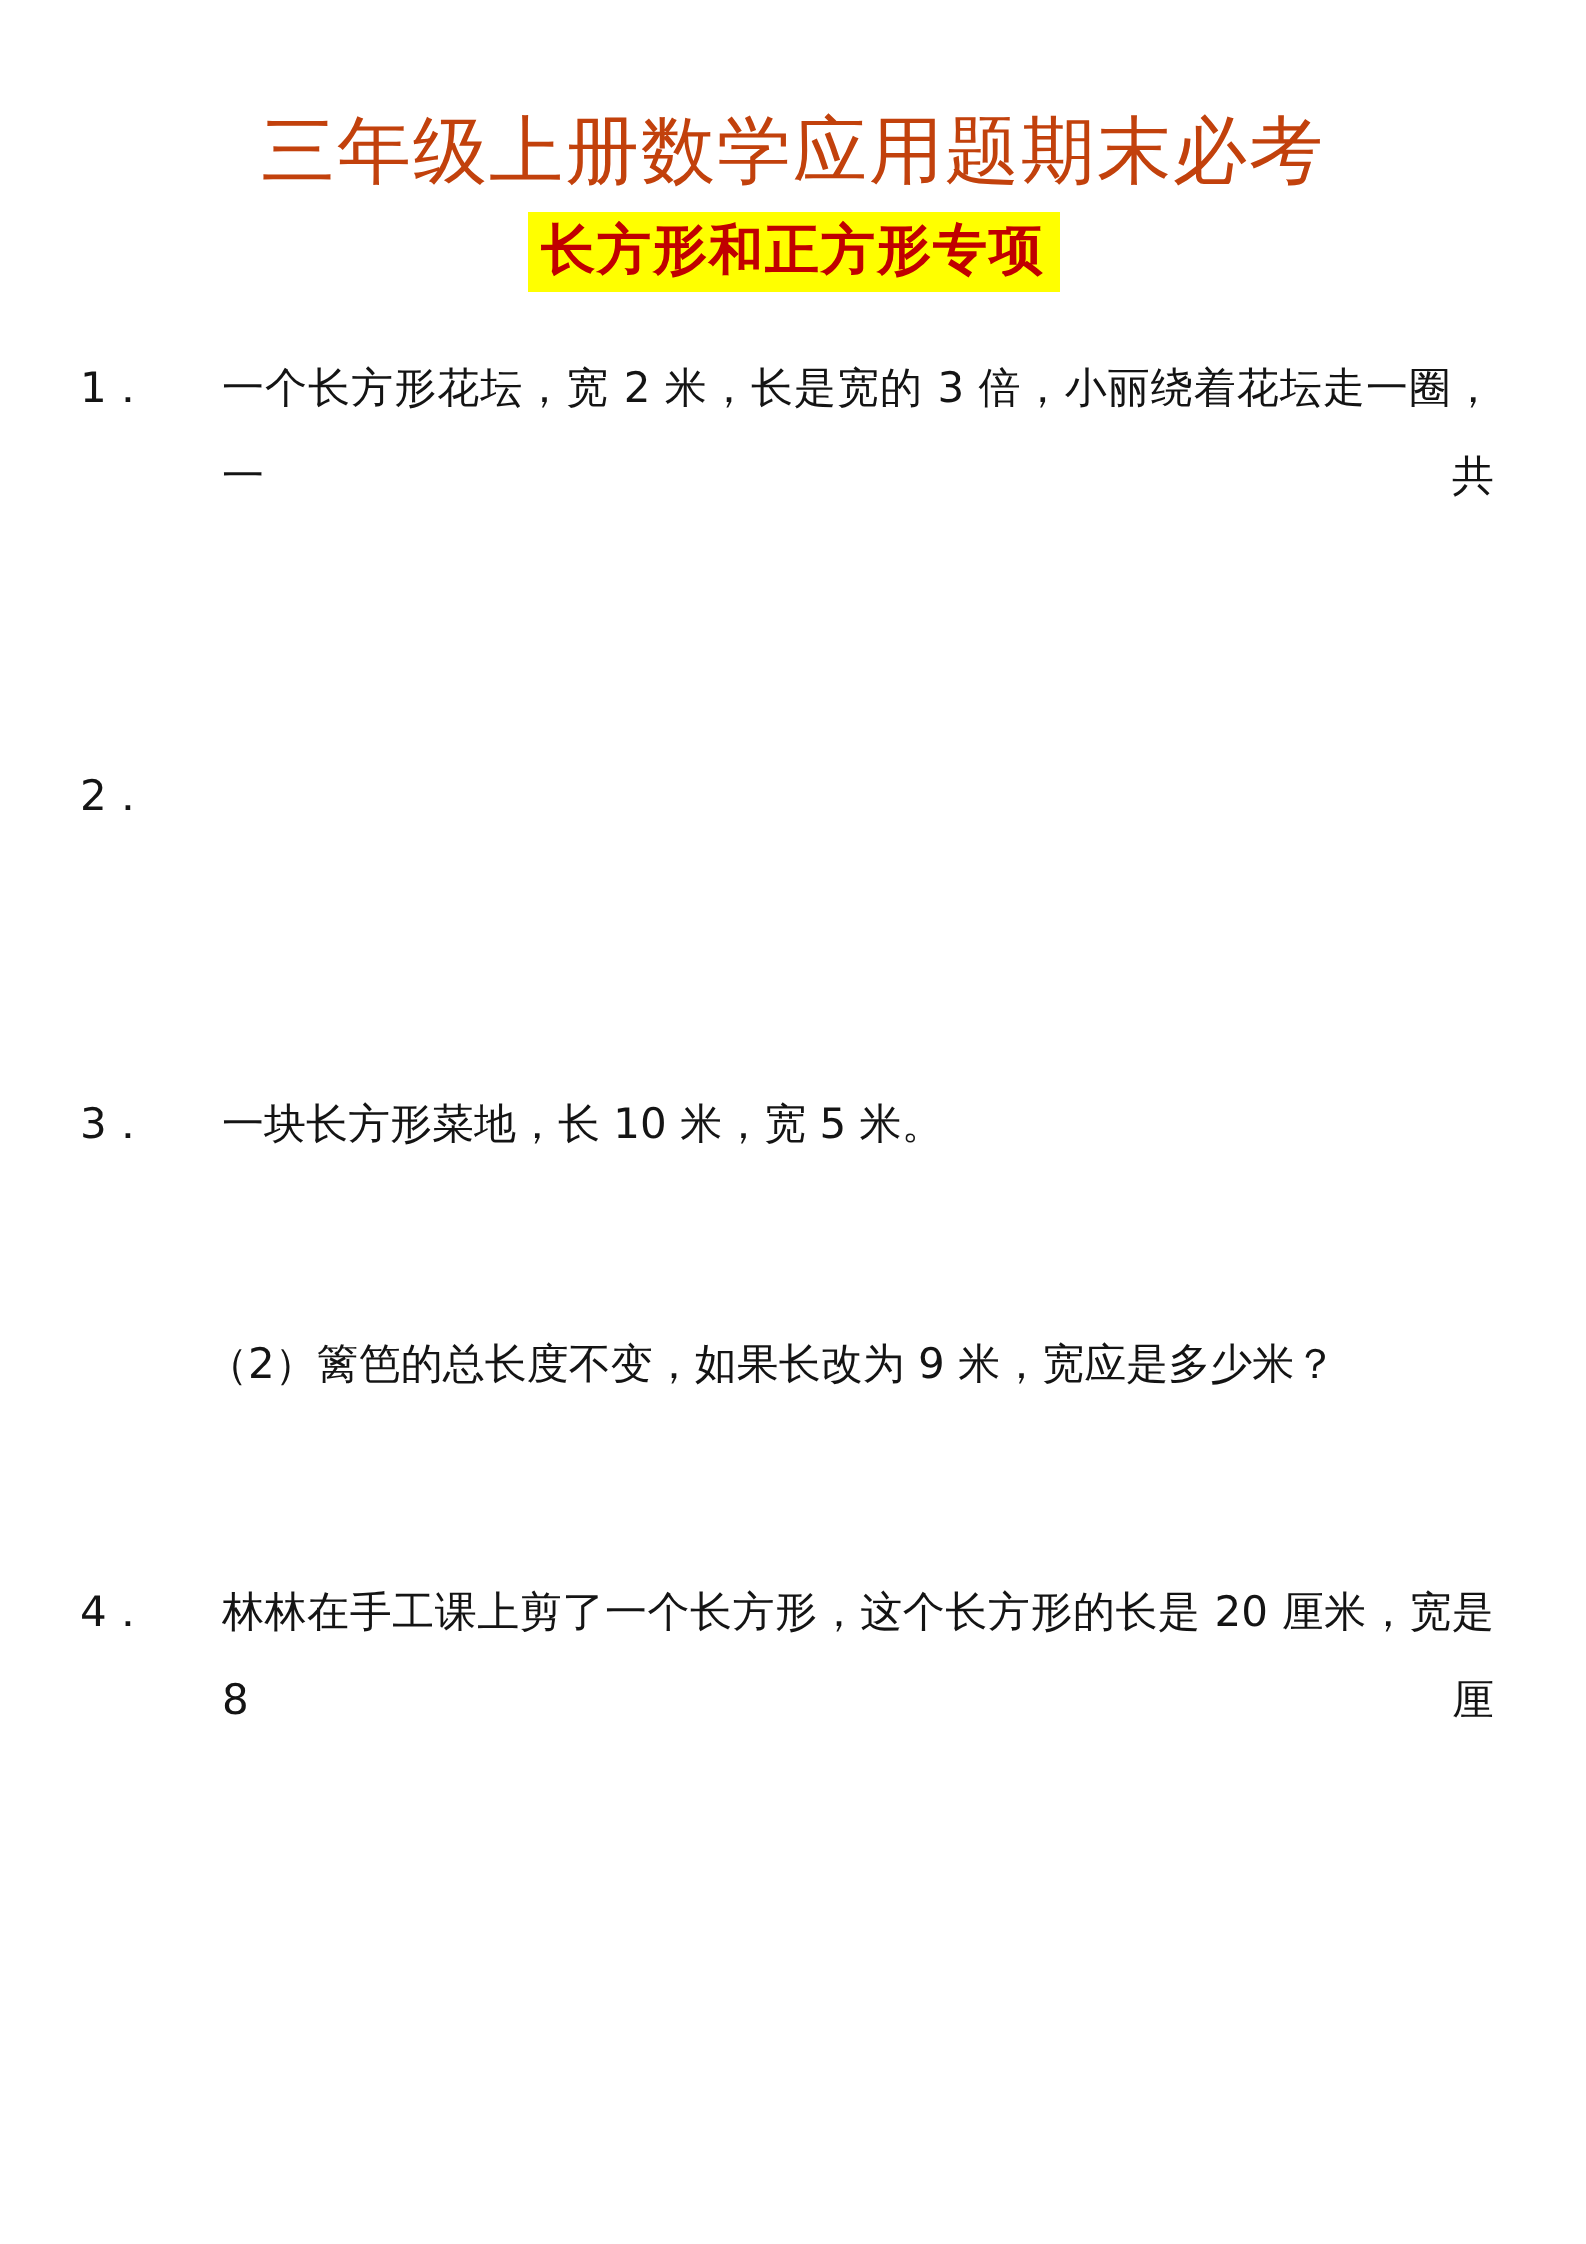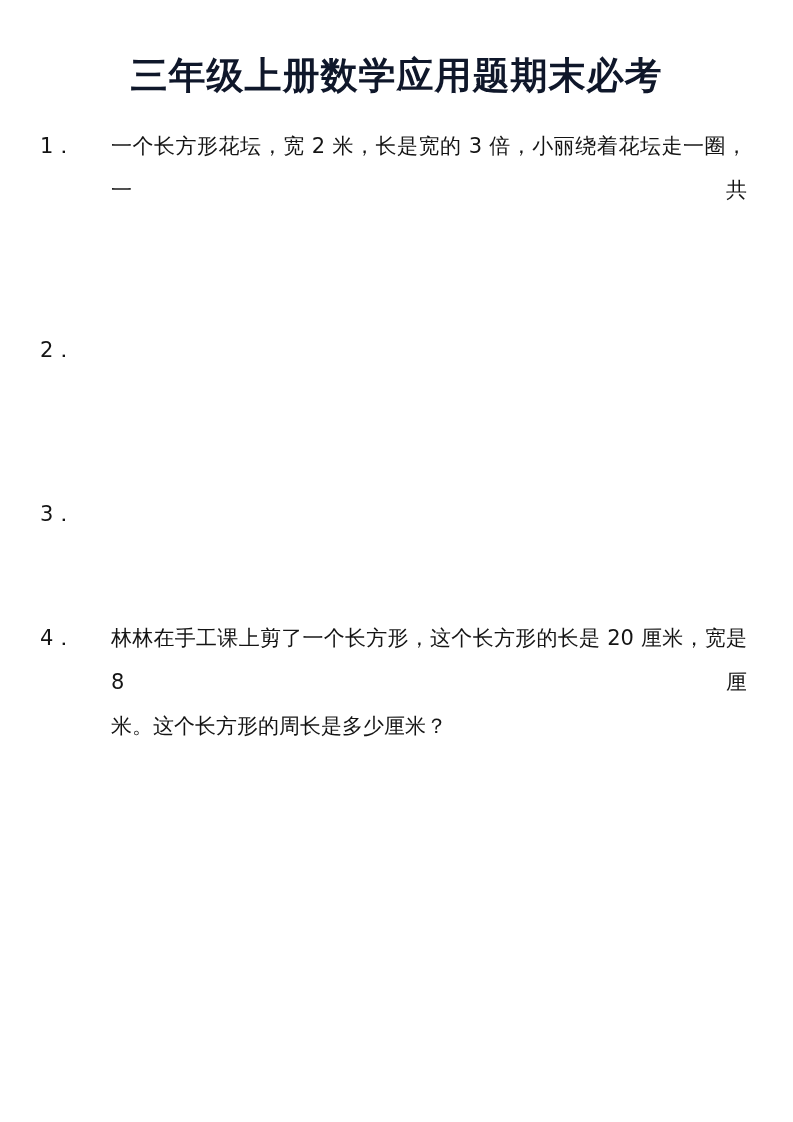--- a/index.html
+++ b/index.html
@@ -15,22 +15,22 @@
     width: 793px;
     height: 1122px;
     background: #ffffff;
     position: relative;
   }
   .title {
     margin-top: 54px;
     text-align: center;
     font-size: 37px;
     line-height: 1.2;
-    font-weight: bold;
-    color: #0f172a;
+    font-weight: normal;
+    color: #c2410c;
     letter-spacing: 1px;
   }
   .subtitle-wrap {
     text-align: center;
     margin-top: 8px;
   }
   .subtitle {
     display: inline-block;
     font-size: 27px;
     line-height: 1.25;
@@ -68,44 +68,48 @@
   .q4 { margin-top: 80px; }
   .gap-sub { margin-top: 76px; }
 </style>
 </head>
 <body>
 
 <div class="page">
 
   <h1 class="title">三年级上册数学应用题期末必考</h1>
 
+  <div class="subtitle-wrap">
+    <span class="subtitle">长方形和正方形专项</span>
+  </div>
 
   <div class="questions">
 
     <div class="question q1">
       <span class="qnum">1．</span>
       <div class="qbody">
         <div class="qline full">一个长方形花坛，宽 2 米，长是宽的 3 倍，小丽绕着花坛走一圈，一共</div>
       </div>
     </div>
 
     <div class="question q2">
       <span class="qnum">2．</span>
       <div class="qbody">
       </div>
     </div>
 
     <div class="question q3">
       <span class="qnum">3．</span>
       <div class="qbody">
+        <div class="qline">一块长方形菜地，长 10 米，宽 5 米。</div>
+        <div class="qline subline gap-sub">（2）篱笆的总长度不变，如果长改为 9 米，宽应是多少米？</div>
       </div>
     </div>
 
     <div class="question q4">
       <span class="qnum">4．</span>
       <div class="qbody">
         <div class="qline full">林林在手工课上剪了一个长方形，这个长方形的长是 20 厘米，宽是 8 厘</div>
-        <div class="qline">米。这个长方形的周长是多少厘米？</div>
       </div>
     </div>
 
   </div>
 </div>
 
 </body></html>

